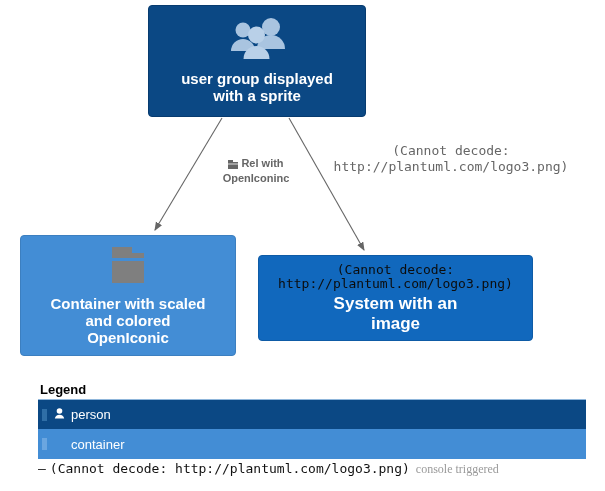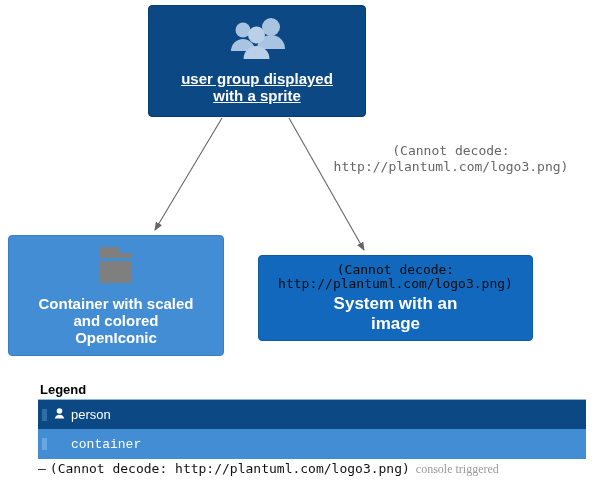--- a/index.html
+++ b/index.html
@@ -40,21 +40,21 @@
     left:148px;top:5px;width:218px;height:112px;
     background:#0b4884;
     border:1px solid #073b6f;
     justify-content:center;
   }
   #person-node .sprite{margin-bottom:6px;}
   #person-node .title{font-size:15px;}
 
   
   #container-node{
-    left:8px;top:235px;width:216px;height:121px;
+    left:20px;top:235px;width:216px;height:121px;
     background:#438dd5;
     border:1px solid #3c7fc0;
     justify-content:center;
   }
   #container-node .sprite{margin-bottom:4px;}
   #container-node .title{font-size:15px;}
 
   
   #system-node{
     left:258px;top:255px;width:275px;height:86px;
@@ -107,21 +107,21 @@
     box-sizing:border-box;
   }
   .legend-row .swatch{
     width:9px;height:13px;flex:0 0 auto;margin-left:2px;
     display:flex;align-items:center;justify-content:center;
   }
   .legend-row .lg-ico{flex:0 0 auto;width:20px;text-align:center;}
   .legend-row .lg-text{margin-left:2px;}
   #legend-row-person{background:#0b4884;border-top:1px solid #8fb6db;}
   #legend-row-system{background:#1168bd;}
-  #legend-row-container{background:#438dd5;font-family:Liberation Mono, monospace;}
+  #legend-row-container{background:#438dd5;}
   #legend-note{
     margin-top:2px;
     font-family:"DejaVu Sans Mono","Liberation Mono",monospace;
     font-size:13px;color:#111111;
     white-space:nowrap;
   }
   #legend-note .dash{margin-right:4px;}
   #legend-note .muted{
     font-family:Liberation Serif, serif;
     color:#9a9a9a;margin-left:6px;font-size:12px;
@@ -151,21 +151,21 @@
           <path d="M3 33 a12 12 0 0 1 24 0 z"></path>
           <circle cx="43" cy="9" r="9"></circle>
           <path d="M29 31 a14 14 0 0 1 28 0 z"></path>
         </g>
         <g fill="#b9d0e8">
           <circle cx="28.5" cy="17" r="8.5"></circle>
           <path d="M15.5 41 a13 13 0 0 1 26 0 z"></path>
         </g>
       </svg>
     </span>
-    <span class="title" style="white-space:pre-line;text-decoration:underline;">user group displayed
+    <span class="title" style="white-space:pre-line;">user group displayed
 with a sprite</span>
   </div>
 
   <div class="node" id="container-node">
     <span class="sprite">
       <svg width="52" height="42" viewBox="0 0 52 42" aria-hidden="true">
         <rect x="10" y="2" width="20" height="6" fill="#7f7f7f"></rect>
         <rect x="10" y="8" width="32" height="5" fill="#7f7f7f"></rect>
         <rect x="10" y="16" width="32" height="22" fill="#7f7f7f"></rect>
       </svg>
@@ -175,20 +175,30 @@
 OpenIconic</span>
   </div>
 
   <div class="node" id="system-node">
     <span class="pre">(Cannot decode:
 http://plantuml.com/logo3.png)</span>
     <span class="title" style="white-space:pre-line;">System with an
 image</span>
   </div>
 
+  <div class="rel-label" id="rel1-label">
+    <span class="ico">
+      <svg width="10" height="9" viewBox="0 0 10 9" aria-hidden="true">
+        <rect x="0" y="0" width="5" height="2" fill="#666666"></rect>
+        <rect x="0" y="2" width="10" height="1.6" fill="#666666"></rect>
+        <rect x="0" y="4.4" width="10" height="4.6" fill="#666666"></rect>
+      </svg>
+    </span><span style="white-space:pre-line;">Rel with
+OpenIconinc</span>
+  </div>
 
   <div class="rel-label" id="rel2-label">
     <span class="mono" style="white-space:pre-line;">(Cannot decode:
 http://plantuml.com/logo3.png)</span>
   </div>
 
   <div id="legend">
     <div class="legend-title">Legend</div>
 
     <div class="legend-row" id="legend-row-person">

